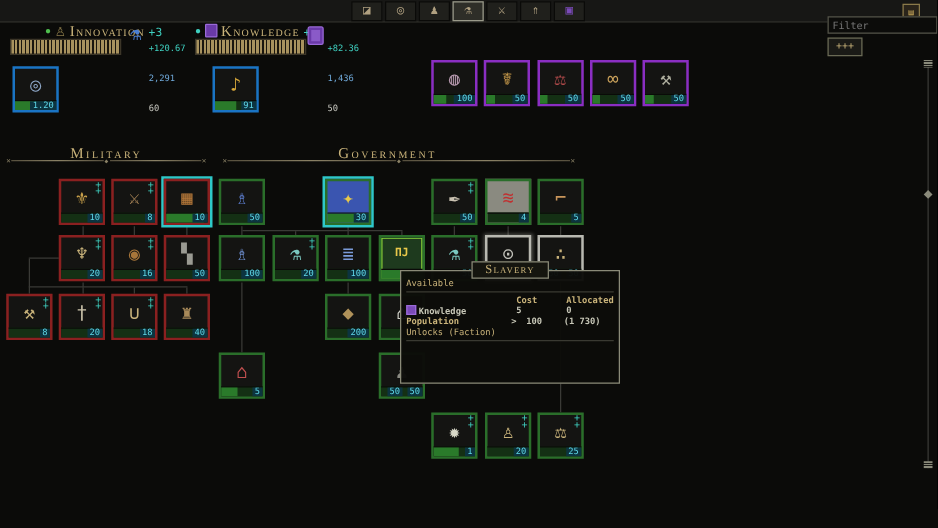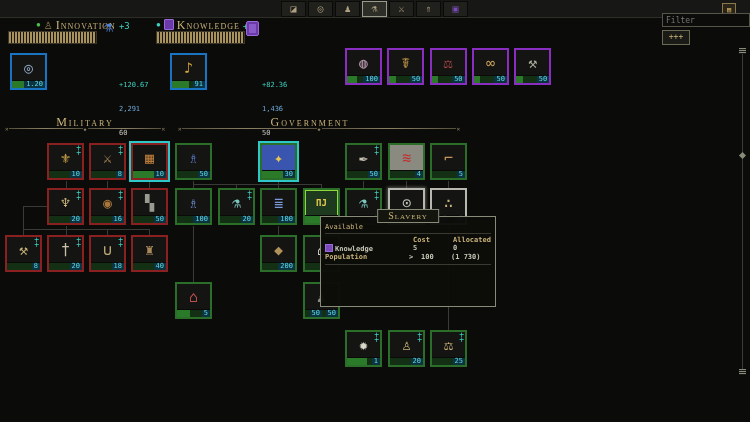--- a/index.html
+++ b/index.html
@@ -15,21 +15,21 @@
            color:#c8a85a;font-size:7px;display:flex;align-items:center;justify-content:center;}
   
   .res-label{position:absolute;height:12px;white-space:nowrap;font-family:"Liberation Serif",serif;font-variant:small-caps;
              font-size:12px;line-height:12px;color:#c9b37a;letter-spacing:1px;}
   .res-label .bullet{font-size:8px;vertical-align:2px;margin-right:2px;}
   .res-label .marker{font-size:10px;margin-right:2px;color:#8a7a4a;}
   .res-label .delta{font-family:"DejaVu Sans Mono",monospace;font-size:9px;color:#3fd0c0;letter-spacing:0;margin-left:3px;}
   .res-bar{position:absolute;width:87px;height:11px;border:1px solid #3c3628;background:repeating-linear-gradient(90deg,#a8925e 0,#a8925e 2px,#1a160e 2px,#1a160e 3px);}
   .stat-icon{position:absolute;font-size:15px;line-height:15px;}
   .stat-col{position:absolute;font-size:7px;line-height:8px;white-space:pre;}
-  .stat-col .l1{color:#3fd0c0;margin-top:46px;} .stat-col .l2{color:#6fa8d8;} .stat-col .l3{color:#c8c8c0;}
+  .stat-col .l1{color:#3fd0c0;} .stat-col .l2{color:#6fa8d8;} .stat-col .l3{color:#c8c8c0;}
   .k-icon{position:absolute;width:11px;height:13px;background:#6a3aa8;border:1px solid #9a6ad8;border-radius:2px;}
   .k-icon:after{content:"";position:absolute;left:2px;top:2px;right:2px;bottom:2px;background:#8a5ac8;}
   
   #filter-input{position:absolute;left:662px;top:13px;width:80px;height:12px;background:#0c0c0a;border:1px solid #55554a;
                 color:#9a9a8a;font-family:"DejaVu Sans Mono",monospace;font-size:8px;padding:0 3px;}
   #filter-expand{position:absolute;left:662px;top:30px;width:26px;height:13px;background:#1a1a16;border:1px solid #6a6a55;
                  color:#c9b37a;font-size:8px;line-height:11px;text-align:center;}
   
   .section-title{position:absolute;font-family:"Liberation Serif",serif;font-variant:small-caps;font-size:12px;
                  color:#c9b37a;letter-spacing:2px;transform:translateX(-50%);}
@@ -383,20 +383,21 @@
         <span class="tt-abs" style="left:0;"><span class="tt-kicon"></span><span>Knowledge</span></span>
         <span class="tt-abs" style="left:88px;">5</span>
         <span class="tt-abs" style="left:128px;">0</span>
       </div>
       <div class="tt-row" style="height:9px;">
         <span class="tt-abs tt-tan" style="left:0;">Population</span>
         <span class="tt-abs" style="left:84px;">&gt;</span>
         <span class="tt-abs" style="left:96px;">100</span>
         <span class="tt-abs" style="left:126px;">(1 730)</span>
       </div>
+      <div class="tt-row tt-tan">Unlocks (Faction)</div>
       <div class="tt-sep"></div>
     </div>
   </div>
 
   <div class="sb-track" style="left:742px;top:50px;width:1px;height:325px;"></div>
   <div class="sb-grip" style="left:739px;top:48px;"></div>
   <div class="sb-mid" style="left:740px;top:153px;"></div>
   <div class="sb-grip" style="left:739px;top:369px;"></div>
 
 </div>

